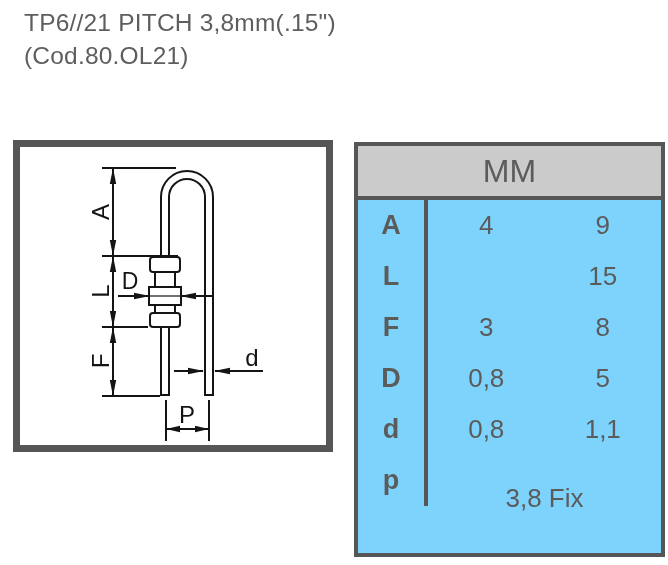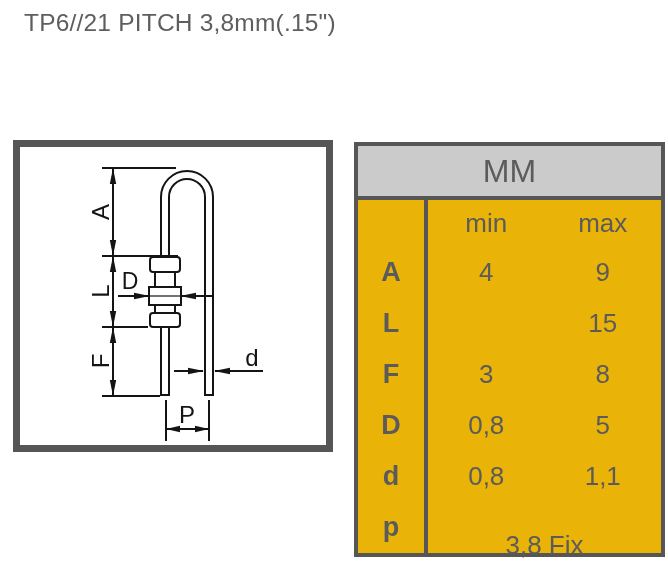--- a/index.html
+++ b/index.html
@@ -15,21 +15,21 @@
   
   .drawing-frame{
     position:absolute;left:13px;top:140px;width:306px;height:298px;
     border:7px solid #565656;background:#ffffff;
   }
   .drawing-frame svg{display:block;width:306px;height:298px;}
   .dim-label{font-family:"Liberation Sans",sans-serif;fill:#141414;}
   
   .spec-table{
     position:absolute;left:354px;top:142px;width:303px;height:407px;
-    border:4px solid #565656;background:#eab308;color:#5b5b5b;
+    border:4px solid #565656;background:#7dd3fc;color:#5b5b5b;
   }
   .spec-header{
     height:50px;background:#cbcbcb;border-bottom:4px solid #565656;
     display:flex;align-items:center;justify-content:center;
     font-size:32px;color:#5c5c5c;
   }
   .spec-body{display:flex;flex-direction:column;}
   .trow{display:flex;align-items:center;height:51px;font-size:26px;}
   .trow.subhead{height:47px;}
   .tlabel{
@@ -39,20 +39,21 @@
   }
   .tlabel.nodiv{font-weight:normal;}
   .tcell{flex:1 1 0;text-align:center;}
   .tspan{flex:1 1 0;text-align:center;margin-top:35px;}
 </style>
 </head>
 <body>
 
 <div class="title-block">
   <div>TP6//21 PITCH 3,8mm(.15")</div>
+  <div>(Cod.80.OL21)</div>
 </div>
 
 <div class="drawing-frame">
   <svg viewBox="20 147 306 298">
 
     <path d="M165,396 L165,197 A22,22 0 0 1 209,197 L209,396" fill="none" stroke="#141414" stroke-width="10"></path>
     <path d="M165,396 L165,197 A22,22 0 0 1 209,197 L209,396" fill="none" stroke="#ffffff" stroke-width="6"></path>
     <line x1="160" y1="395" x2="170" y2="395" stroke="#141414" stroke-width="2"></line>
     <line x1="204" y1="395" x2="214" y2="395" stroke="#141414" stroke-width="2"></line>
 
@@ -109,25 +110,20 @@
     <text class="dim-label" x="100" y="361" font-size="24" text-anchor="middle" dominant-baseline="central" transform="rotate(-90 100 361)">F</text>
     <text class="dim-label" x="130" y="281" font-size="23" text-anchor="middle" dominant-baseline="central">D</text>
     <text class="dim-label" x="252" y="357" font-size="24" text-anchor="middle" dominant-baseline="central">d</text>
     <text class="dim-label" x="187" y="414" font-size="24" text-anchor="middle" dominant-baseline="central">P</text>
   </svg>
 </div>
 
 <div class="spec-table">
   <div class="spec-header">MM</div>
   <div class="spec-body">
-    <div class="trow subhead">
-      <div class="tlabel nodiv"></div>
-      <div class="tcell">min</div>
-      <div class="tcell">max</div>
-    </div>
     <div class="trow">
       <div class="tlabel">A</div>
       <div class="tcell">4</div>
       <div class="tcell">9</div>
     </div>
     <div class="trow">
       <div class="tlabel">L</div>
       <div class="tcell"></div>
       <div class="tcell">15</div>
     </div>

